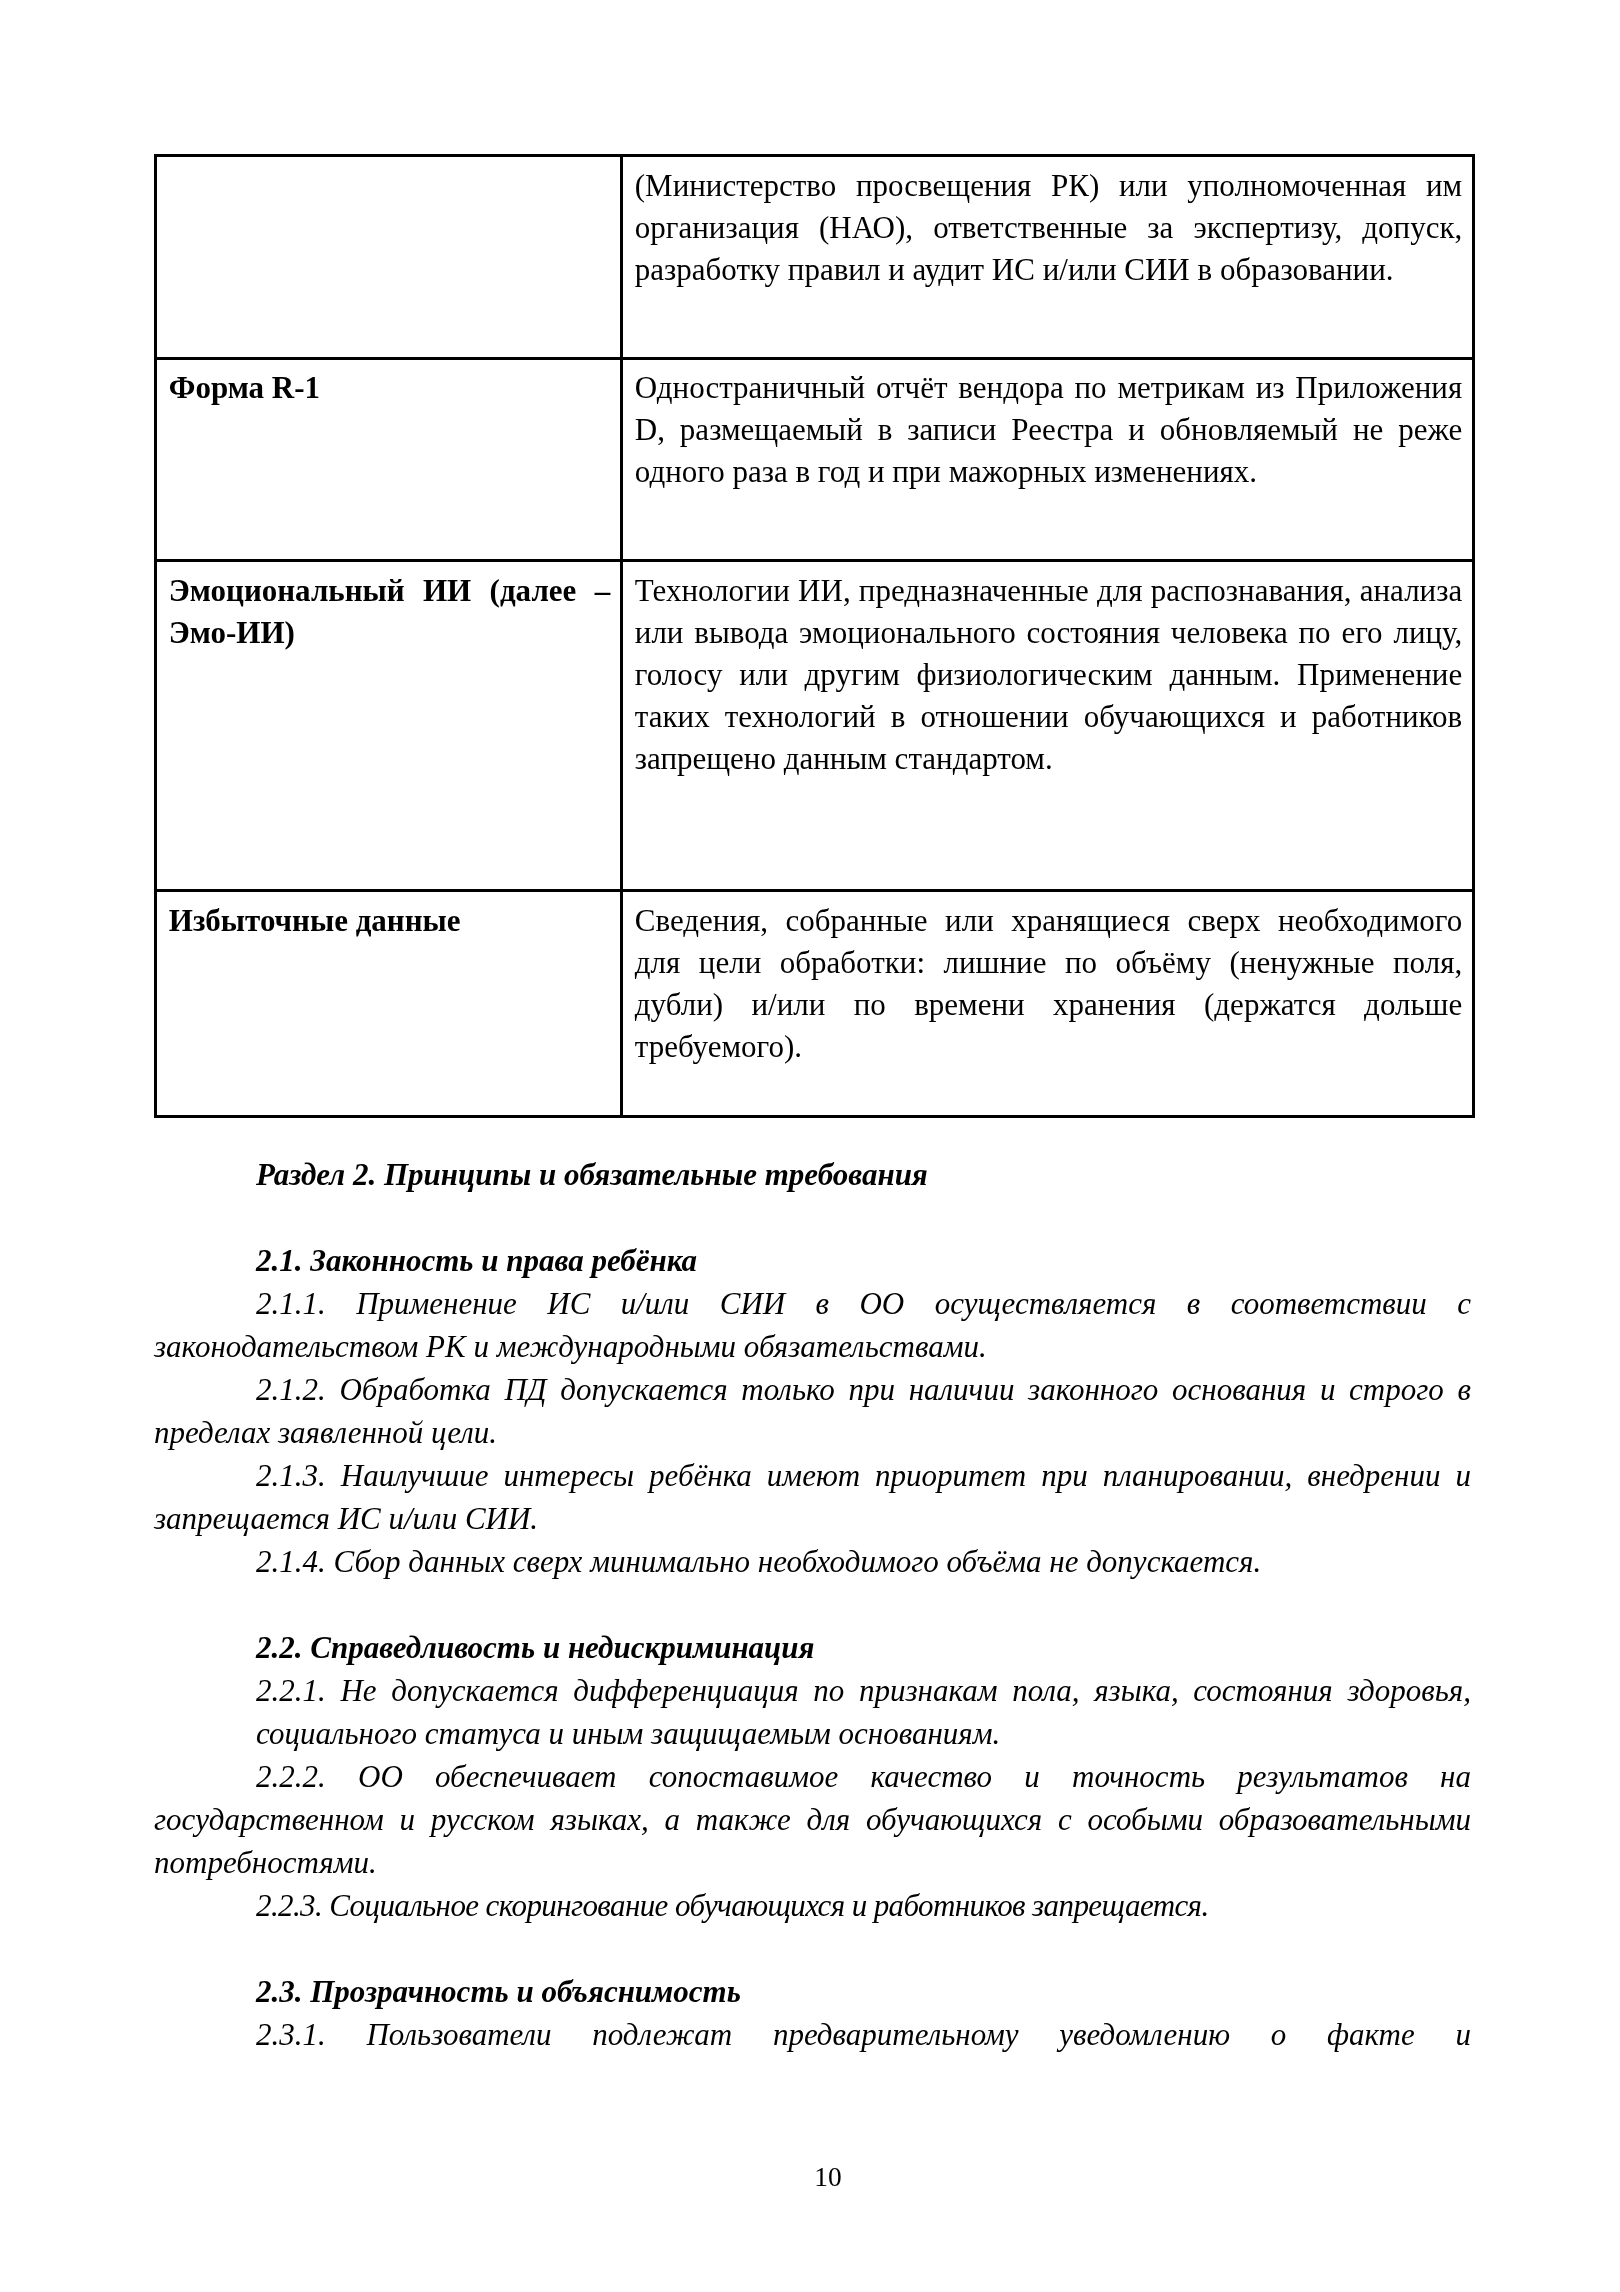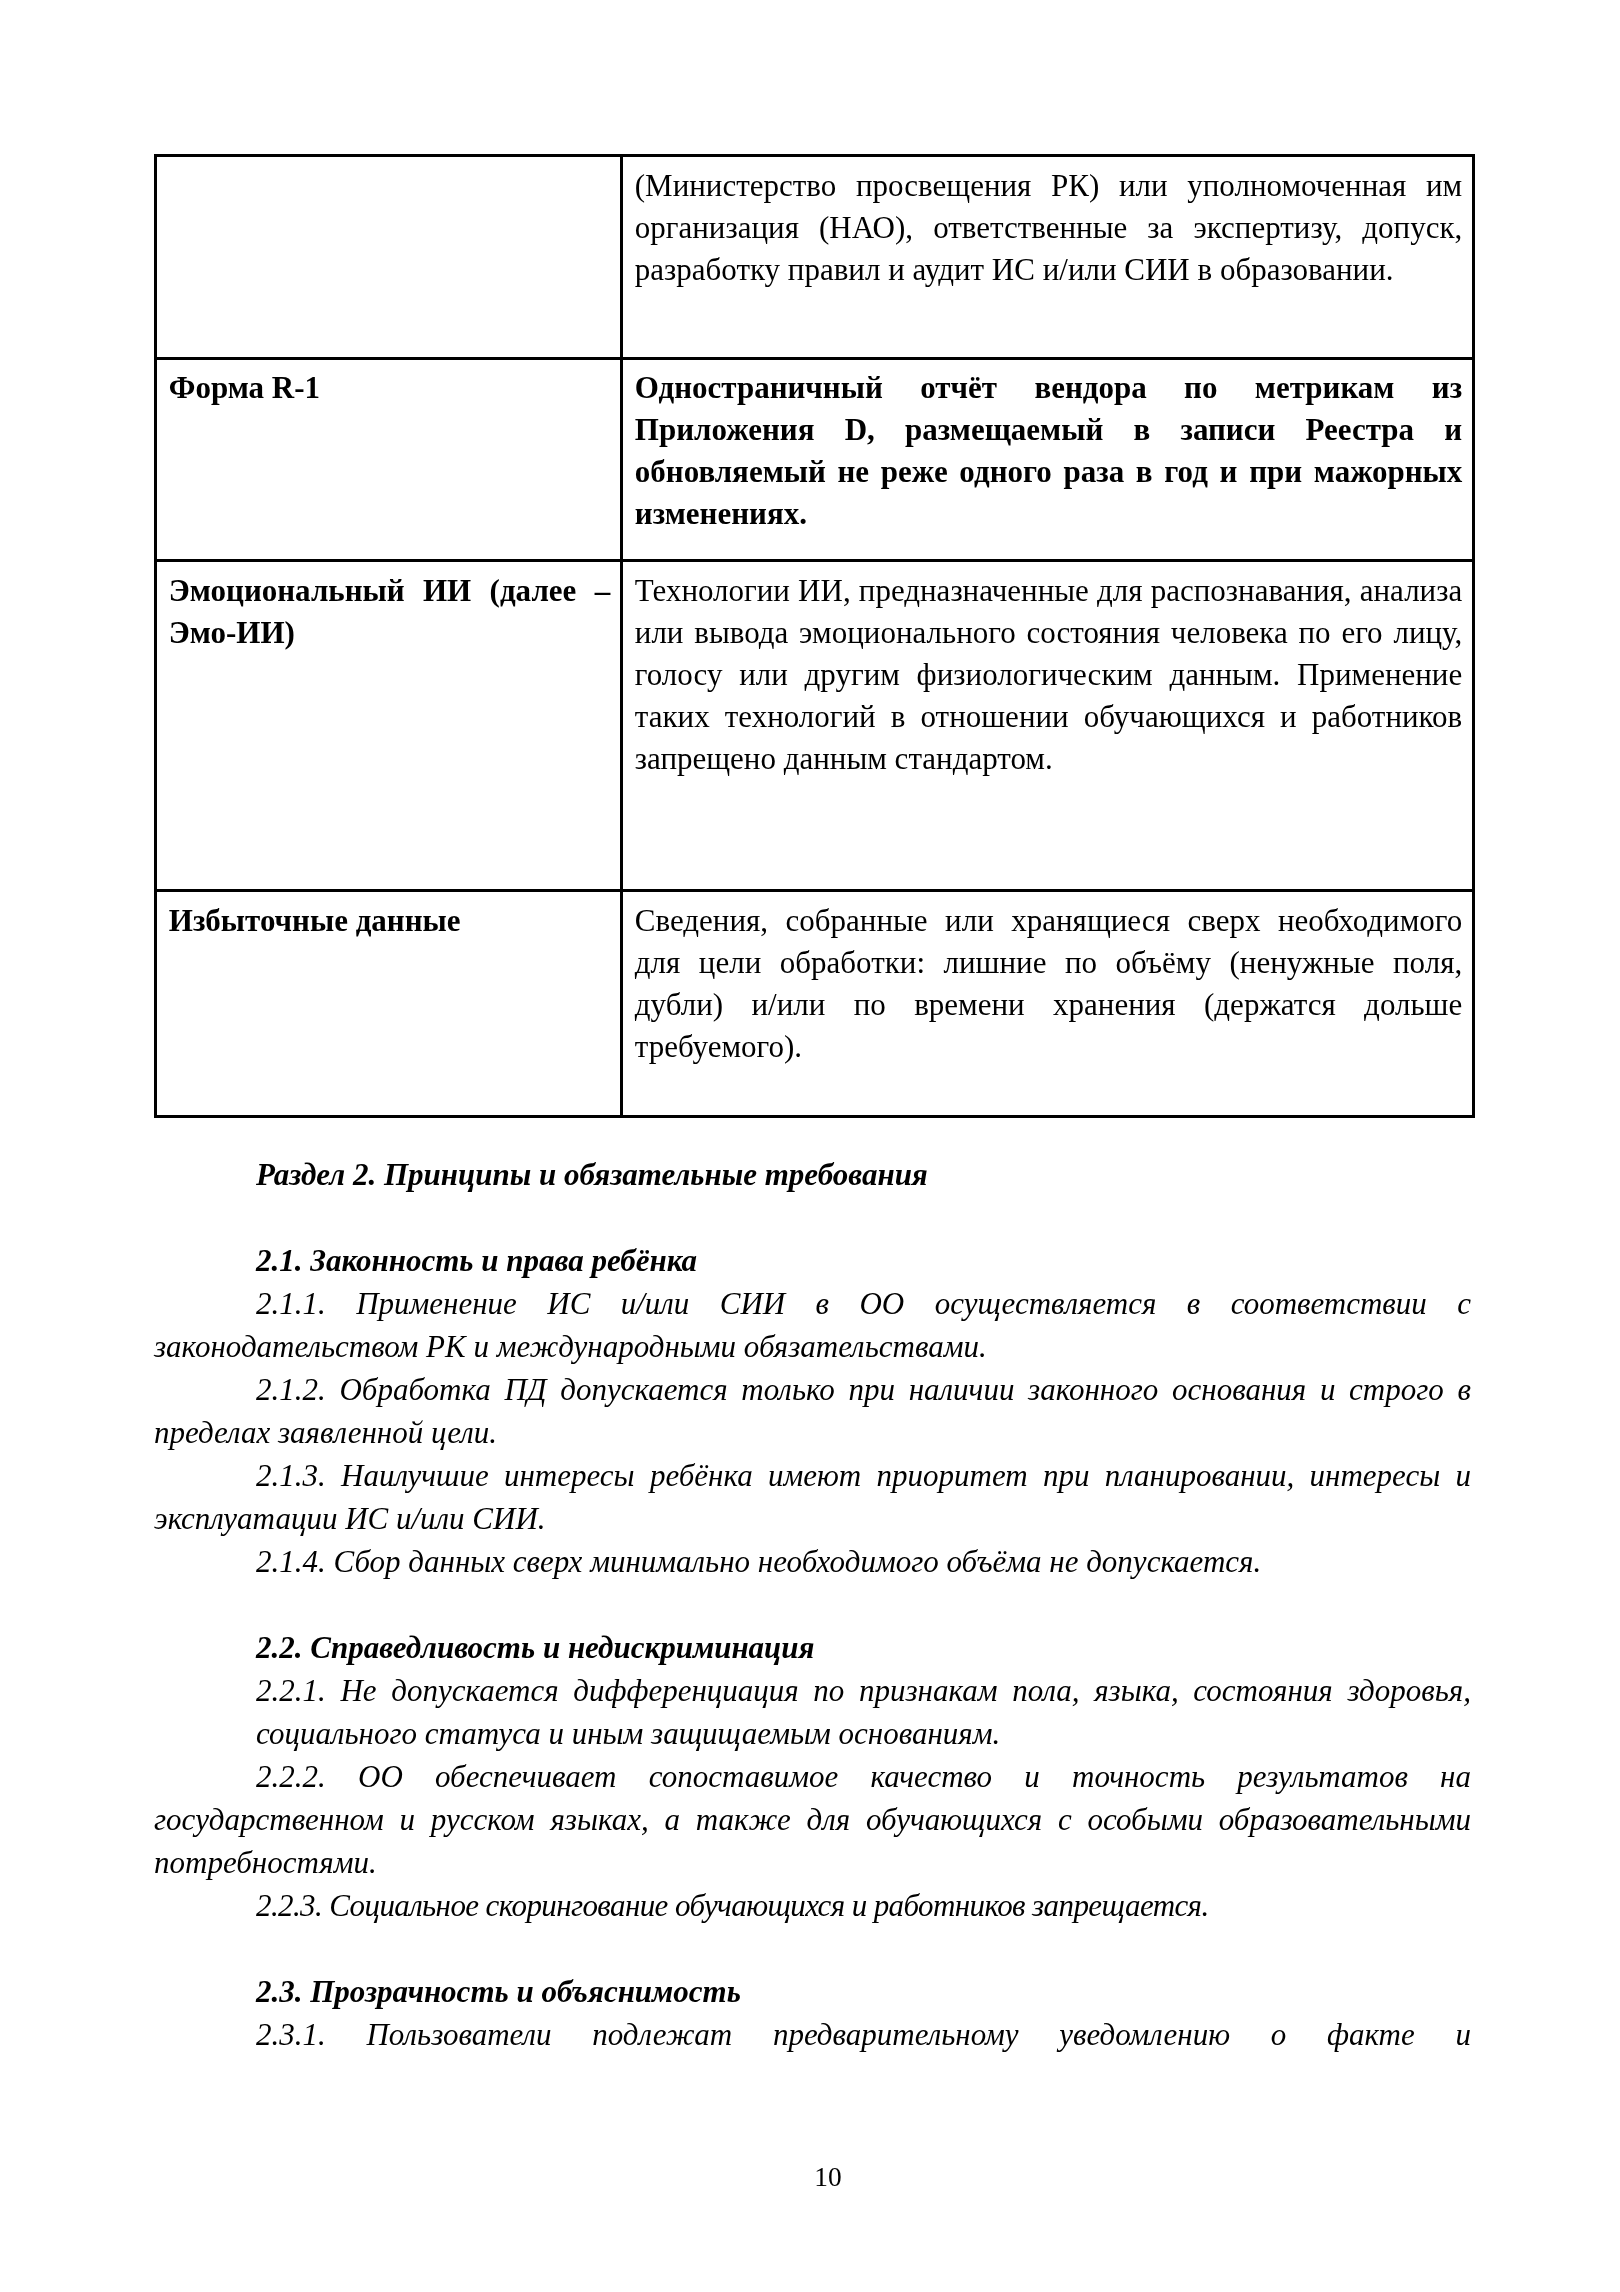--- a/index.html
+++ b/index.html
@@ -38,21 +38,21 @@
     padding: 7.8px 9.8px 9.8px 11.8px;
     text-align: justify;
     text-align-last: left;
   }
   .def-table col.c1 { width: 466px; }
   .def-table col.c2 { width: 852px; }
   .def-table td.term {
     font-weight: bold;
   }
   .row-1 td { height: 182px; }
-  .row-2 td { height: 182px; font-weight: bold; }
+  .row-2 td { height: 182px; }
   .row-3 td { height: 309px; }
   .row-4 td { height: 206px; }
 
   
   .body-text {
     position: absolute;
     left: 154px;
     top: 1153px;
     width: 1317px;
     font-size: 31px;
@@ -113,21 +113,21 @@
     </tbody>
   </table>
 
   <div class="body-text">
     <p class="heading">Раздел 2. Принципы и обязательные требования</p>
     <div class="gap"></div>
 
     <p class="heading">2.1. Законность и права ребёнка</p>
     <p class="indent">2.1.1. Применение ИС и/или СИИ в ОО осуществляется в соответствии с законодательством РК и международными обязательствами.</p>
     <p class="indent">2.1.2. Обработка ПД допускается только при наличии законного основания и строго в пределах заявленной цели.</p>
-    <p class="indent">2.1.3. Наилучшие интересы ребёнка имеют приоритет при планировании, интересы и эксплуатации ИС и/или СИИ.</p>
+    <p class="indent">2.1.3. Наилучшие интересы ребёнка имеют приоритет при планировании, внедрении и запрещается ИС и/или СИИ.</p>
     <p class="indent">2.1.4. Сбор данных сверх минимально необходимого объёма не допускается.</p>
     <div class="gap"></div>
 
     <p class="heading">2.2. Справедливость и недискриминация</p>
     <p class="block-indent">2.2.1. Не допускается дифференциация по признакам пола, языка, состояния здоровья, социального статуса и иным защищаемым основаниям.</p>
     <p class="indent">2.2.2. ОО обеспечивает сопоставимое качество и точность результатов на государственном и русском языках, а также для обучающихся с особыми образовательными потребностями.</p>
     <p class="indent" style="letter-spacing:-0.6px;">2.2.3. Социальное скорингование обучающихся и работников запрещается.</p>
     <div class="gap"></div>
 
     <p class="heading">2.3. Прозрачность и объяснимость</p>

